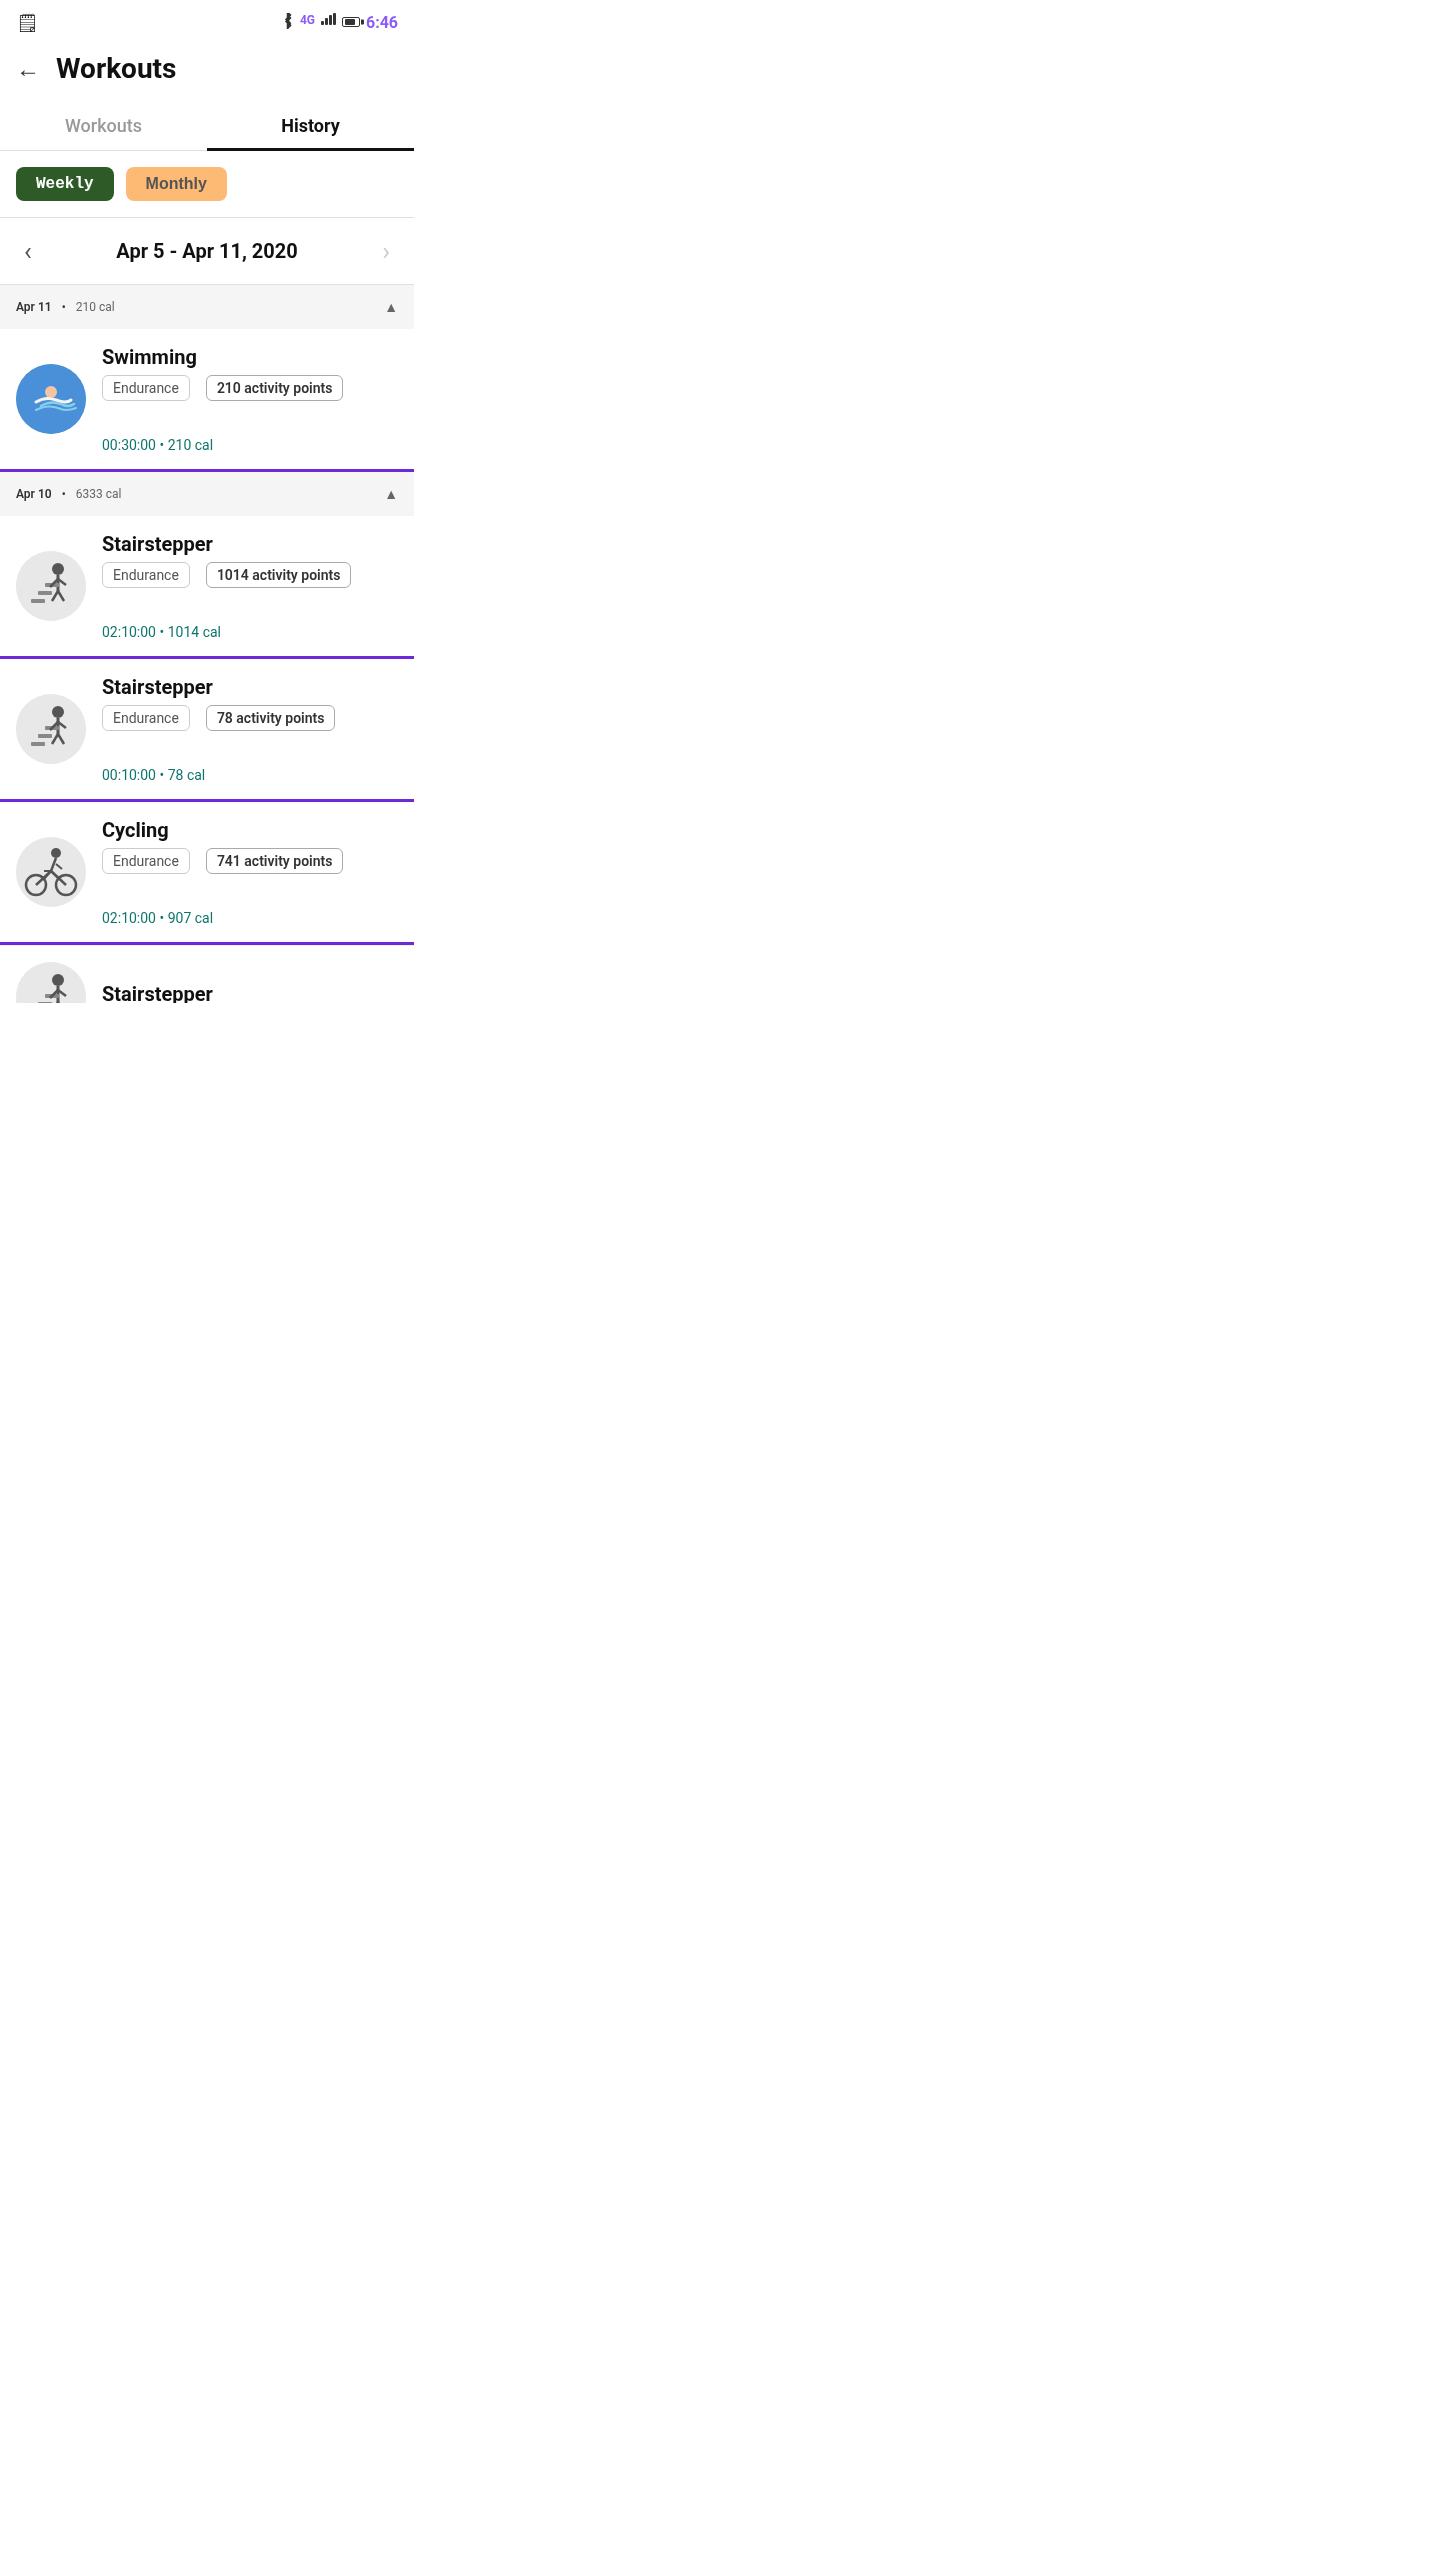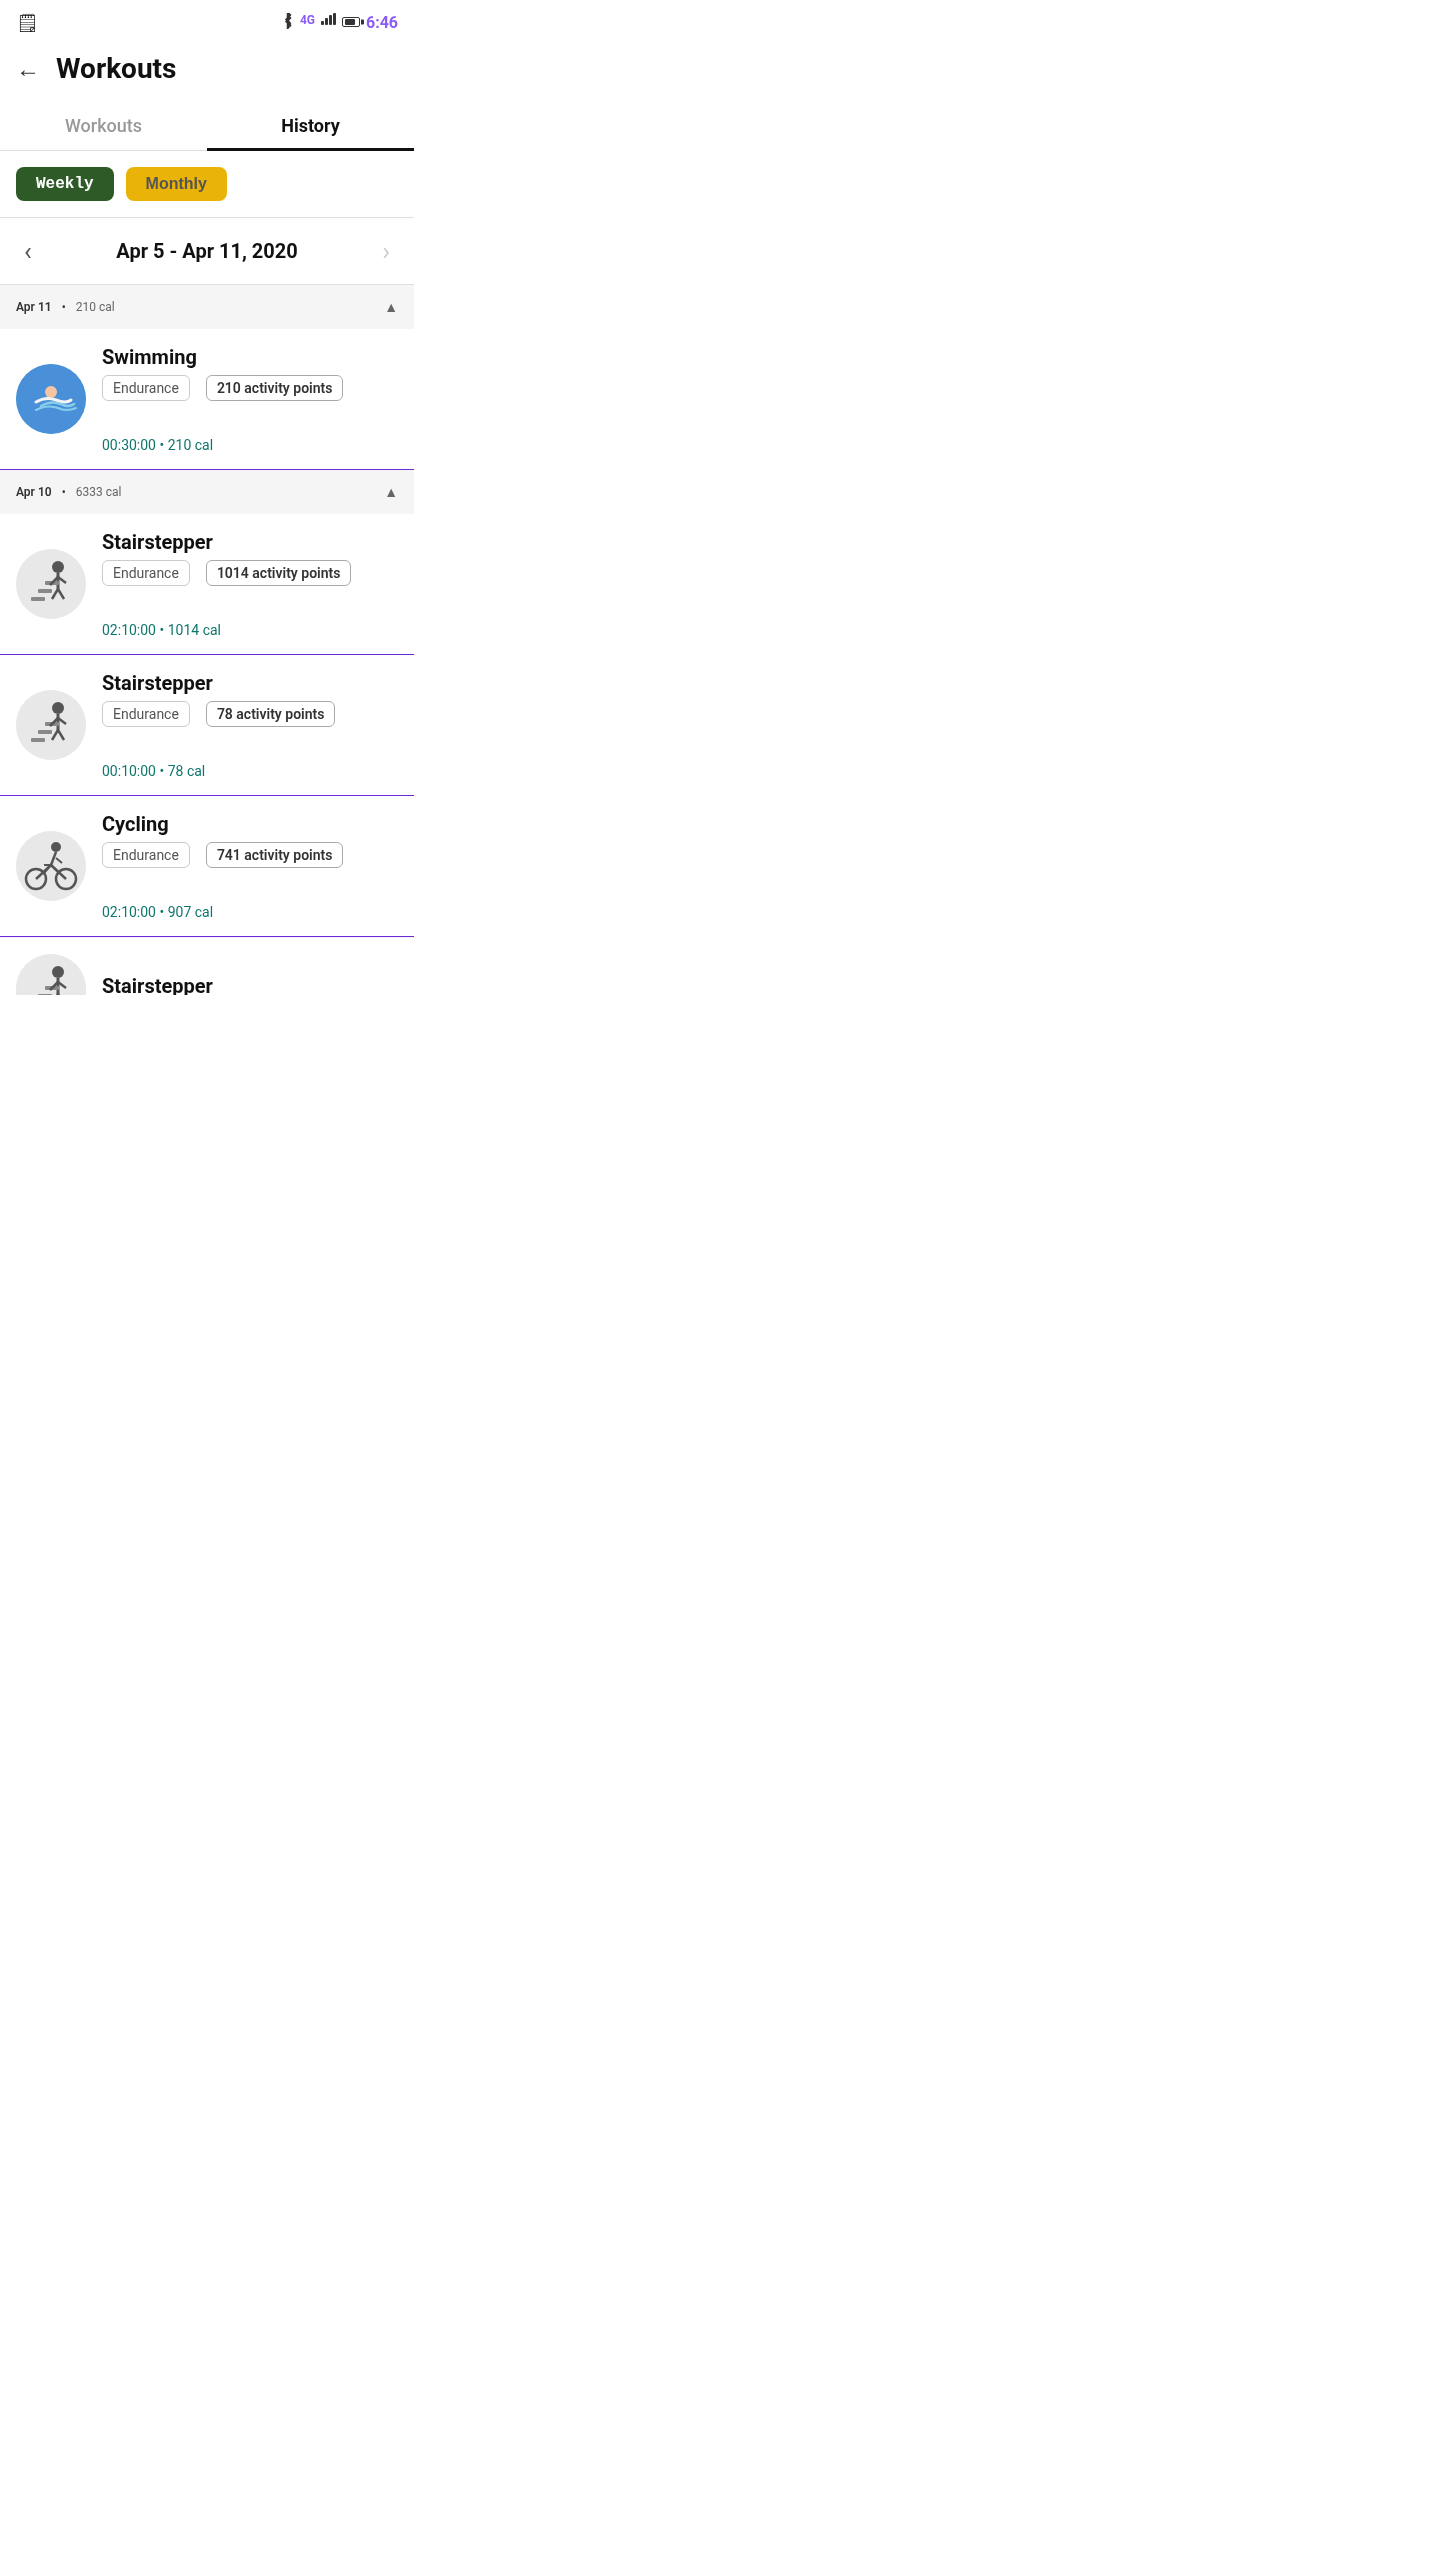--- a/index.html
+++ b/index.html
@@ -134,21 +134,21 @@
       font-weight: 600;
       cursor: pointer;
       border: none;
     }
     .filter-btn.active {
       background: #2d5a27;
       color: #fff;
       font-family: Liberation Mono, monospace;
     }
     .filter-btn.inactive {
-      background: #eab308;
+      background: #fdba74;
       color: #555;
     }
 
     
     .divider {
       height: 1px;
       background: #e0e0e0;
     }
 
     
@@ -200,21 +200,21 @@
       font-size: 14px;
       color: #666;
     }
 
     
     .workout-item {
       display: flex;
       align-items: center;
       padding: 16px;
       gap: 16px;
-      border-bottom: 1px solid #6d28d9;
+      border-bottom: 3px solid #6d28d9;
     }
     .workout-avatar {
       width: 70px;
       height: 70px;
       border-radius: 50%;
       background: #e8e8e8;
       overflow: hidden;
       flex-shrink: 0;
       display: flex;
       align-items: center;

